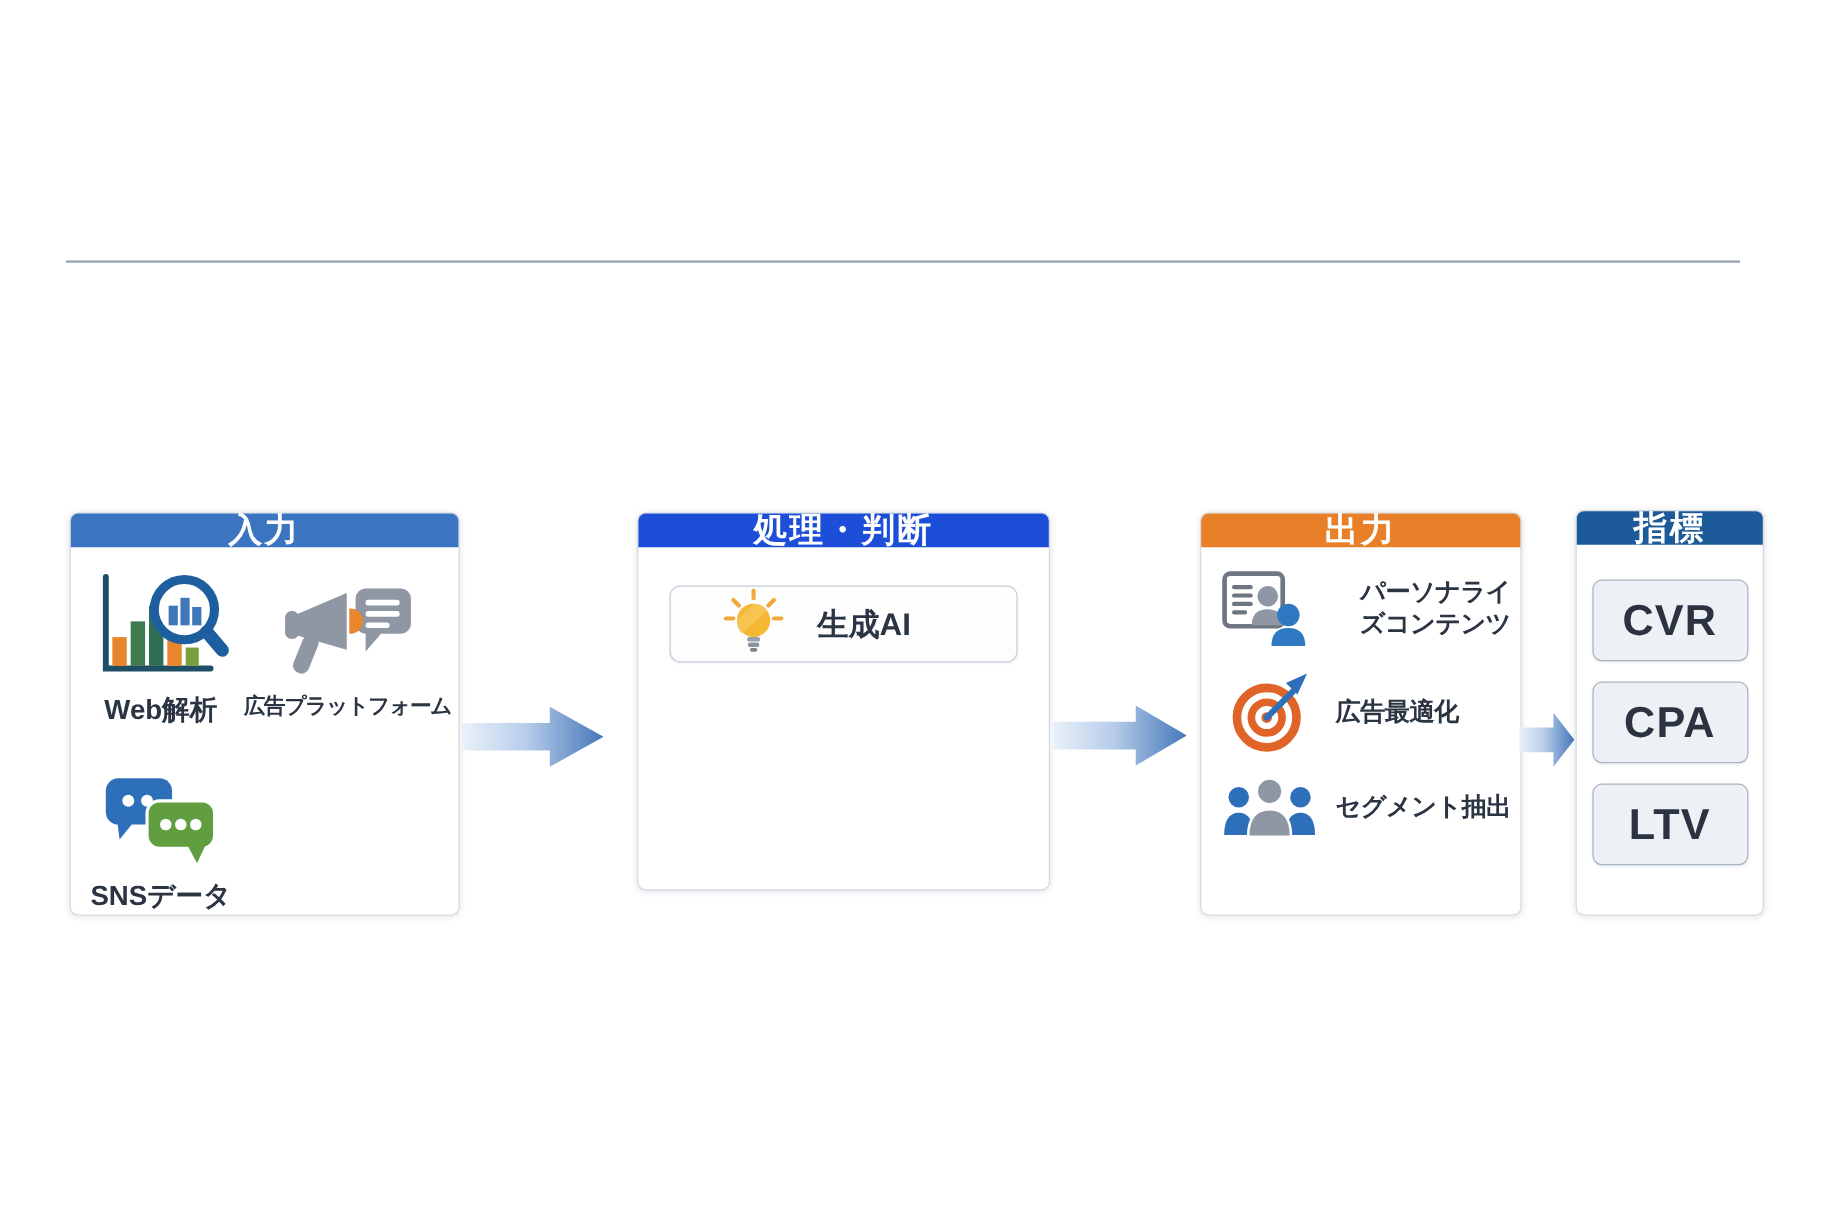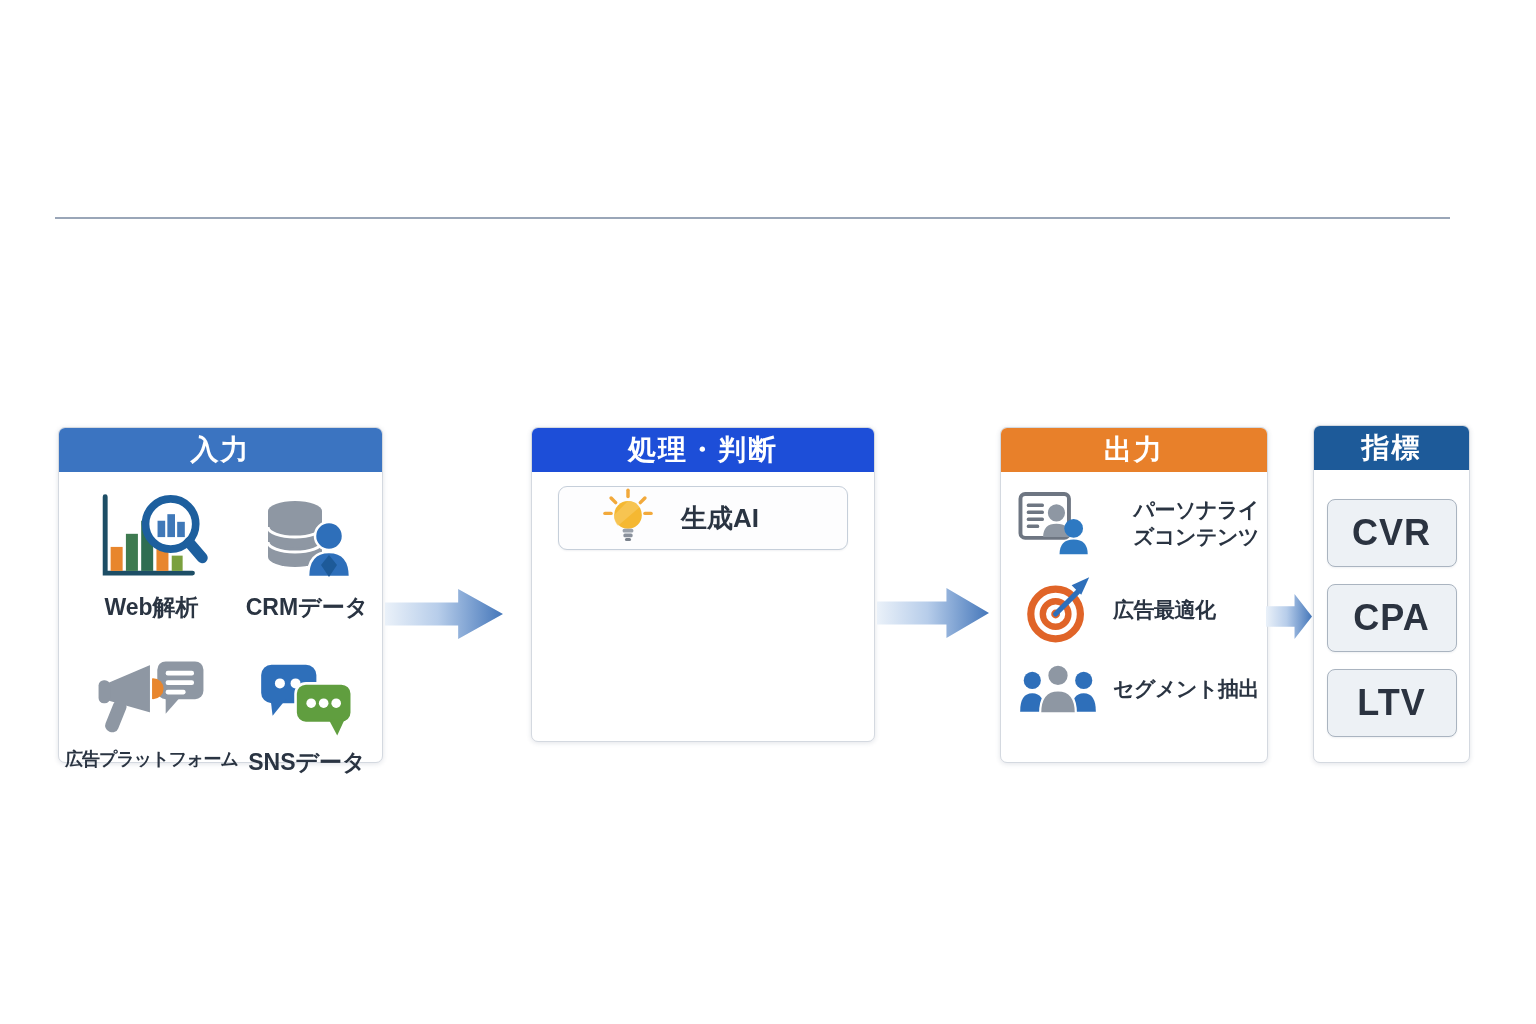--- a/index.html
+++ b/index.html
@@ -17,21 +17,21 @@
   .divider {
     position: absolute; top: 217px; left: 55px; width: 1395px; height: 2px;
     background: #9aa6b8;
   }
   .panel {
     position: absolute; background: #ffffff;
     border: 1px solid #d4d9e0; border-radius: 7px;
     box-shadow: 0 1px 5px rgba(40,60,90,0.14);
   }
   .panel-header {
-    height: 44px; display: flex; align-items: center; justify-content: center;
+    height: 28px; display: flex; align-items: center; justify-content: center;
     border-radius: 6px 6px 0 0; color: #ffffff; font-size: 28px; font-weight: 700;
     letter-spacing: 2px;
   }
   .hd-input   { background: #3b74c1; }
   .hd-process { background: #1d4ed8; }
   .hd-output  { background: #e8802a; }
   .hd-metrics { background: #1d5a99; }
 
   .input-panel   { left: 58px;   top: 427px; width: 325px; height: 336px; }
   .process-panel { left: 531px;  top: 427px; width: 344px; height: 315px; }
@@ -45,21 +45,21 @@
   }
   .input-cell { display: flex; flex-direction: column; align-items: center; }
   .input-cell .icon-box { height: 96px; display: flex; align-items: flex-end; justify-content: center; }
   .item-label {
     margin-top: 8px; font-size: 23px; font-weight: 700; color: #2a3442;
     white-space: nowrap; text-align: center;
   }
   .item-label.small { font-size: 18px; letter-spacing: -1px; text-align: right; }
 
   
-  .process-list { padding: 14px 26px 0 26px; }
+  .process-list { padding: 32px 26px 0 26px; }
   .process-item {
     height: 64px; border: 1.5px solid #c6cfda; border-radius: 9px;
     background: #fdfdfe; display: flex; align-items: center;
     padding-left: 42px; gap: 26px; margin-bottom: 14px;
     box-shadow: 0 1px 2px rgba(40,60,90,0.07);
   }
   .process-item .item-label { margin-top: 0; font-size: 26px; }
 
   
   .output-list { padding: 16px 8px 0 14px; }
@@ -114,35 +114,20 @@
             <circle cx="70" cy="33" r="23" fill="#ffffff" stroke="#1d5f9e" stroke-width="7"></circle>
             <rect x="58" y="30" width="7" height="15" fill="#3f78b8"></rect>
             <rect x="67" y="24" width="7" height="21" fill="#3f78b8"></rect>
             <rect x="76" y="31" width="7" height="14" fill="#3f78b8"></rect>
             <line x1="87" y1="50" x2="99" y2="64" stroke="#1d5f9e" stroke-width="10" stroke-linecap="round"></line>
           </svg>
         </div>
         <div class="item-label">Web解析</div>
       </div>
 
-      <div class="input-cell">
-        <div class="icon-box">
-          <svg width="100" height="90" viewBox="0 0 100 88">
-            <ellipse cx="38" cy="16" rx="27" ry="10" fill="#8e97a3"></ellipse>
-            <rect x="11" y="16" width="54" height="46" fill="#8e97a3"></rect>
-            <ellipse cx="38" cy="62" rx="27" ry="10" fill="#8e97a3"></ellipse>
-            <path d="M11,32 a27,10 0 0 0 54,0" stroke="#ffffff" stroke-width="3" fill="none"></path>
-            <path d="M11,47 a27,10 0 0 0 54,0" stroke="#ffffff" stroke-width="3" fill="none"></path>
-            <circle cx="72" cy="41" r="14" fill="#2e6fba" stroke="#ffffff" stroke-width="2.5"></circle>
-            <path d="M51,82 Q51,57 72,57 Q93,57 93,82 Z" fill="#2e6fba" stroke="#ffffff" stroke-width="2.5"></path>
-            <path d="M72,60 L64,70 L72,82 L80,70 Z" fill="#1d5a99"></path>
-          </svg>
-        </div>
-        <div class="item-label">CRMデータ</div>
-      </div>
 
       <div class="input-cell">
         <div class="icon-box">
           <svg width="118" height="86" viewBox="0 0 112 82">
             <rect x="62" y="8" width="44" height="36" rx="8" fill="#8e97a3"></rect>
             <polygon points="70,42 84,42 70,58" fill="#8e97a3"></polygon>
             <rect x="70" y="17" width="27" height="4.5" rx="2" fill="#ffffff"></rect>
             <rect x="70" y="26" width="27" height="4.5" rx="2" fill="#ffffff"></rect>
             <rect x="70" y="35" width="19" height="4.5" rx="2" fill="#ffffff"></rect>
             <circle cx="58" cy="34" r="10" fill="#e8862d"></circle>

